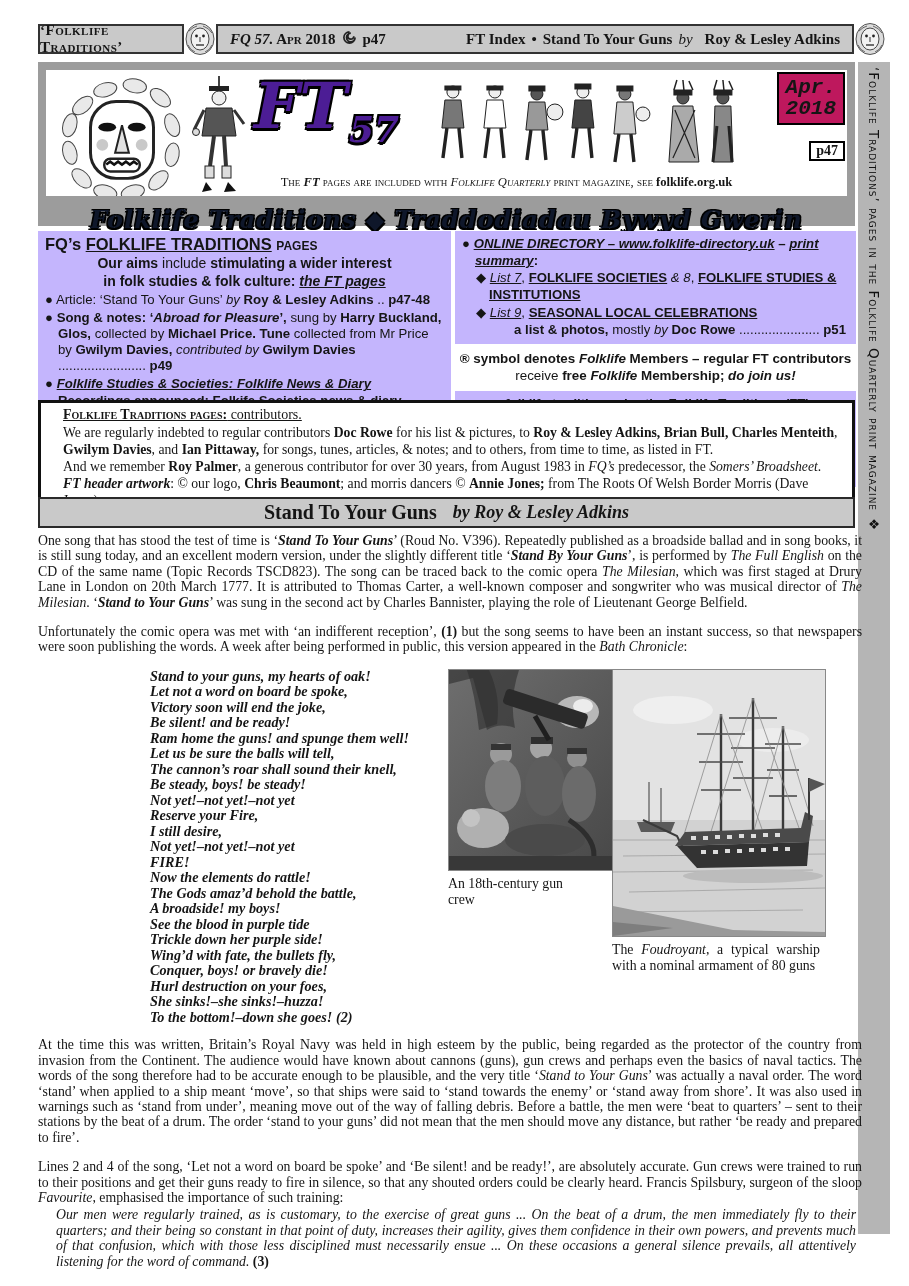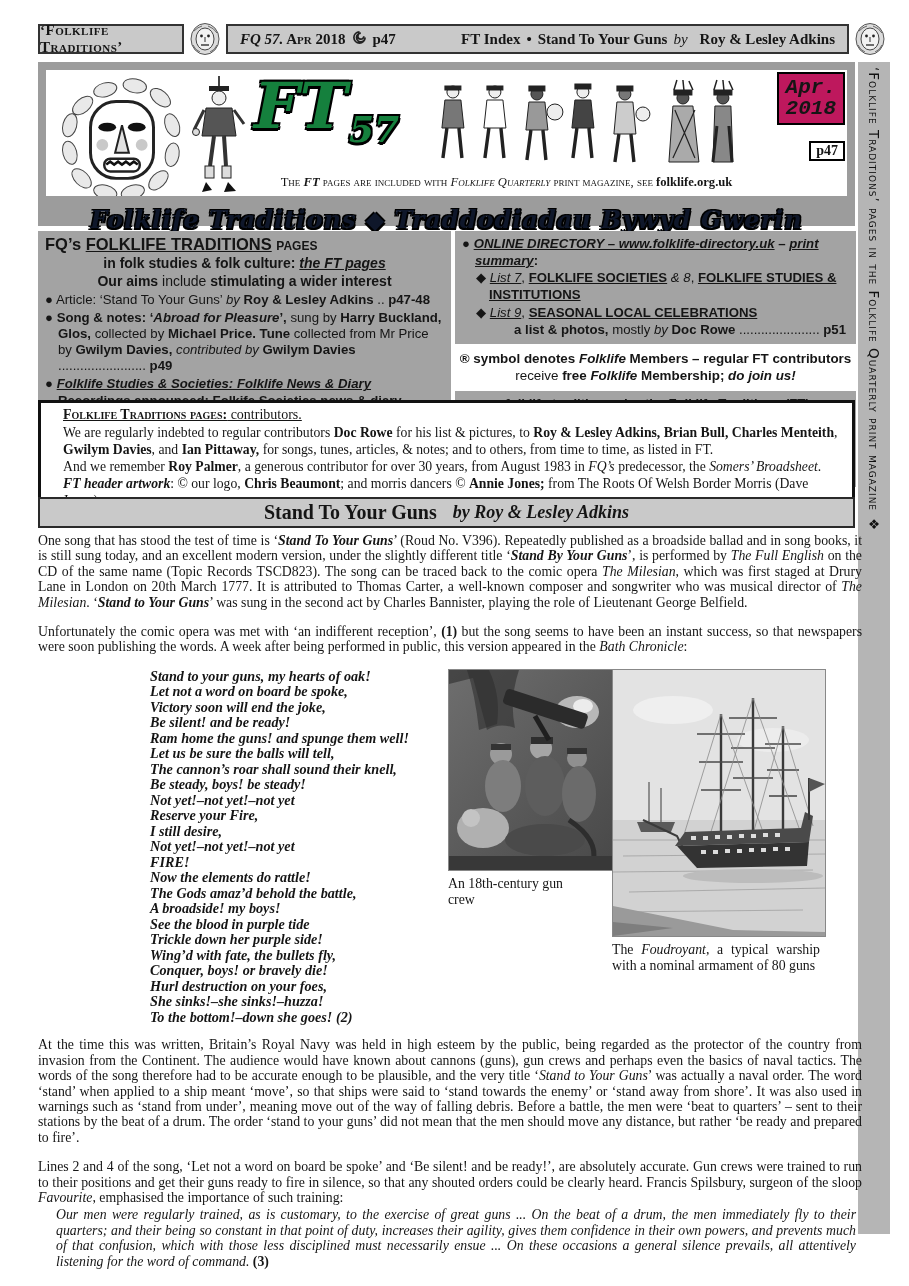--- a/index.html
+++ b/index.html
@@ -2,54 +2,54 @@
 <html><head>
 <meta charset="utf-8">
 <style>
   html,body{margin:0;padding:0;}
   body{width:909px;height:1286px;position:relative;background:#fff;color:#151515;
        font-family:"Liberation Serif",serif;overflow:hidden;}
   .seg-b{font-weight:700}.seg-i{font-style:italic}.seg-u{text-decoration:underline}
   .seg-c{font-variant:small-caps}.seg-r{font-style:normal}
 
   
-  .topbar{position:absolute;left:38px;top:24px;width:848px;height:30px;display:flex;gap:5px;align-items:stretch;}
+  .topbar{position:absolute;left:38px;top:24px;width:848px;height:30px;display:flex;align-items:stretch;}
   .tb-box{background:#c9c9c9;border:2px solid #333;box-sizing:border-box;display:flex;align-items:center;font-size:15px;}
   .tb-title{width:146px;justify-content:center;font-variant:small-caps;font-weight:700;letter-spacing:.5px;}
   .tb-main{flex:1;justify-content:space-between;padding:0 12px;}
   .tb-left,.tb-right{display:flex;align-items:center;gap:6px;white-space:nowrap;}
   .tb-face{width:32px;display:flex;align-items:center;justify-content:center;}
 
   
   .masthead{position:absolute;left:38px;top:62px;width:817px;height:164px;background:#9c9c9c;box-sizing:border-box;}
   .mast-inner{position:absolute;left:8px;top:8px;right:8px;bottom:30px;background:#fff;display:flex;overflow:hidden;}
   .mast-center{flex:1;display:flex;flex-direction:column;min-width:0;}
   .mast-toprow{display:flex;align-items:flex-start;}
   .ft-logo{font-family:"DejaVu Serif",serif;font-weight:700;font-style:italic;font-size:64px;line-height:.95;
-           color:#15803d;margin:6px 0 0 8px;white-space:nowrap;
+           color:#4c1d95;margin:6px 0 0 8px;white-space:nowrap;
            text-shadow:-2px -2px 0 #000,2px -2px 0 #000,-2px 2px 0 #000,2px 2px 0 #000,0 3px 0 #000;}
   .ft-num{font-size:36px;vertical-align:-14px;margin-left:2px;}
   .tagline{font-size:12.6px;text-align:center;margin-top:3px;white-space:nowrap;}
   .mast-right{width:78px;display:flex;flex-direction:column;align-items:flex-end;padding:2px 2px 0 0;}
   .date-box{border:2px solid #000;background:#be185d;font-family:Liberation Mono, monospace;font-weight:700;font-style:italic;
             font-size:21px;line-height:1.02;text-align:center;padding:3px 7px;}
   .page-box{border:2px solid #000;background:#fff;font-weight:700;font-size:14px;padding:0 5px;margin-top:16px;}
   .mast-banner{position:absolute;left:0;right:0;bottom:0;height:30px;display:flex;align-items:center;justify-content:center;}
   .banner-text{font-family:"DejaVu Serif",serif;font-weight:700;font-style:italic;font-size:24px;letter-spacing:1px;color:#0f172a;
                text-shadow:-1.5px -1.5px 0 #000,1.5px -1.5px 0 #000,-1.5px 1.5px 0 #000,1.5px 1.5px 0 #000,0 2px 0 #000;white-space:nowrap;margin-top:17px;}
 
   
   .sidebar{position:absolute;left:858px;top:62px;width:32px;height:1172px;background:#b5b5b5;display:flex;justify-content:center;}
   .sidebar span{writing-mode:vertical-rl;font-family:"DejaVu Sans",sans-serif;font-size:13.5px;font-variant:small-caps;
                 letter-spacing:1px;color:#111;padding-top:5px;white-space:nowrap;}
 
   
   .info-left{position:absolute;left:38px;top:231px;width:413px;font-family:"Liberation Sans",sans-serif;}
   .info-right{position:absolute;left:455px;top:231px;width:401px;font-family:"Liberation Sans",sans-serif;}
-  .box-grey{background:#a3a3a3;padding:4px 7px 6px 7px;}
+  .box-grey{background:#c4b5fd;padding:4px 7px 6px 7px;}
   .fq-head{font-size:16.5px;margin-bottom:1px;}
   .aims{text-align:center;font-size:14px;line-height:1.25;}
   .fq-item{font-size:13.2px;line-height:1.22;padding-left:13px;text-indent:-13px;margin-top:2px;}
   .deadline{font-size:13.5px;margin-top:6px;padding-left:8px;}
   .dir-line{font-size:13.2px;line-height:1.3;}
   .hang{padding-left:13px;text-indent:-13px;}
   .ml1{margin-left:14px}.ml2{margin-left:30px}.ml3{margin-left:52px}
   .member{text-align:center;font-size:13.4px;line-height:1.3;margin:6px 0;}
 
   
@@ -224,22 +224,22 @@
   </div>
 </div>
 
 <div class="sidebar">
   <span>‘Folklife Traditions’ pages in the Folklife Quarterly print magazine  ❖</span>
 </div>
 
 <div class="info-left">
   <div class="box-grey">
     <div class="fq-head"><span class="seg-b">FQ’s </span><span class="seg-b seg-u">FOLKLIFE TRADITIONS</span><span class="seg-b seg-c"> pages</span></div>
+    <div class="aims"><span class="seg-b">Our aims</span><span> include </span><span class="seg-b">stimulating a wider interest</span></div>
     <div class="aims"><span class="seg-b">in folk studies &amp; folk culture:   </span><span class="seg-b seg-i seg-u">the FT pages</span></div>
-    <div class="aims"><span class="seg-b">Our aims</span><span> include </span><span class="seg-b">stimulating a wider interest</span></div>
     <div class="fq-item"><span>● Article: ‘Stand To Your Guns’ </span><span class="seg-i">by</span><span> </span><span class="seg-b">Roy &amp; Lesley Adkins</span><span> ..        </span><span class="seg-b">p47-48</span></div>
     <div class="fq-item"><span>● </span><span class="seg-b">Song &amp; notes: ‘</span><span class="seg-b seg-i">Abroad for Pleasure</span><span class="seg-b">’, </span><span>sung by </span><span class="seg-b">Harry Buckland, Glos,</span><span> collected by </span><span class="seg-b">Michael Price. Tune</span><span> collected from Mr Price by </span><span class="seg-b">Gwilym Davies,</span><span>   </span><span class="seg-i">contributed by</span><span> </span><span class="seg-b">Gwilym Davies</span><span> ........................  </span><span class="seg-b">p49</span></div>
     <div class="fq-item"><span>● </span><span class="seg-b seg-i seg-u">Folklife Studies &amp; Societies: Folklife News &amp; Diary</span><span>  </span><span class="seg-b">Recordings announced; Folkife Societies news &amp; diary ..... </span><span class="seg-b">p50</span></div>
   </div>
   <div class="deadline"><span>○ </span><span class="seg-b seg-u">YOUR NEXT DEADLINE</span><span>  </span><span class="seg-i">is</span><span> </span><span class="seg-b seg-u">May 20</span><span>  </span><span class="seg-i">for</span><span>  </span><span class="seg-b seg-u">FT, Jul 2018 quarter</span></div>
 </div>
 
 <div class="info-right">
   <div class="box-grey">
     <div class="dir-line hang"><span>● </span><span class="seg-b seg-i seg-u">ONLINE DIRECTORY – www.folklife-directory.uk</span><span class="seg-b"> – </span><span class="seg-b seg-i seg-u">print summary</span><span class="seg-b">:</span></div>

